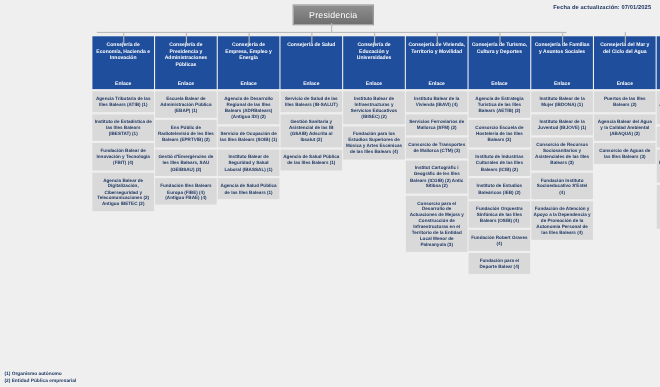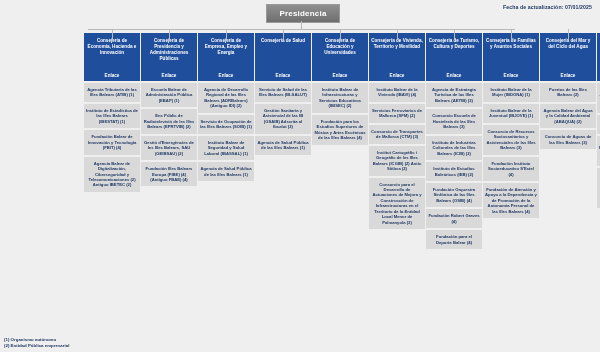--- a/index.html
+++ b/index.html
@@ -15,21 +15,21 @@
     position:absolute;top:4px;right:8px;
     font-size:5.2px;font-weight:bold;color:#1f3864;
     letter-spacing:.1px;
   }
   #presidencia{
     position:absolute;left:266px;top:4px;
     width:72px;height:17px;
     background:linear-gradient(#8f8f8f,#6f6f6f);
     border:1px solid #9a9a9a;
     display:flex;align-items:center;justify-content:center;
-    color:#fff;font-weight:bold;font-size:8px;
+    color:#fff;font-weight:normal;font-size:8px;
     letter-spacing:.2px;
   }
   
   #trunk{
     position:absolute;left:301px;top:21px;width:1px;height:9px;
     background:#b9b9b9;
   }
   #busbar{
     position:absolute;left:88px;top:29px;width:427px;height:1px;
     background:#b9b9b9;

